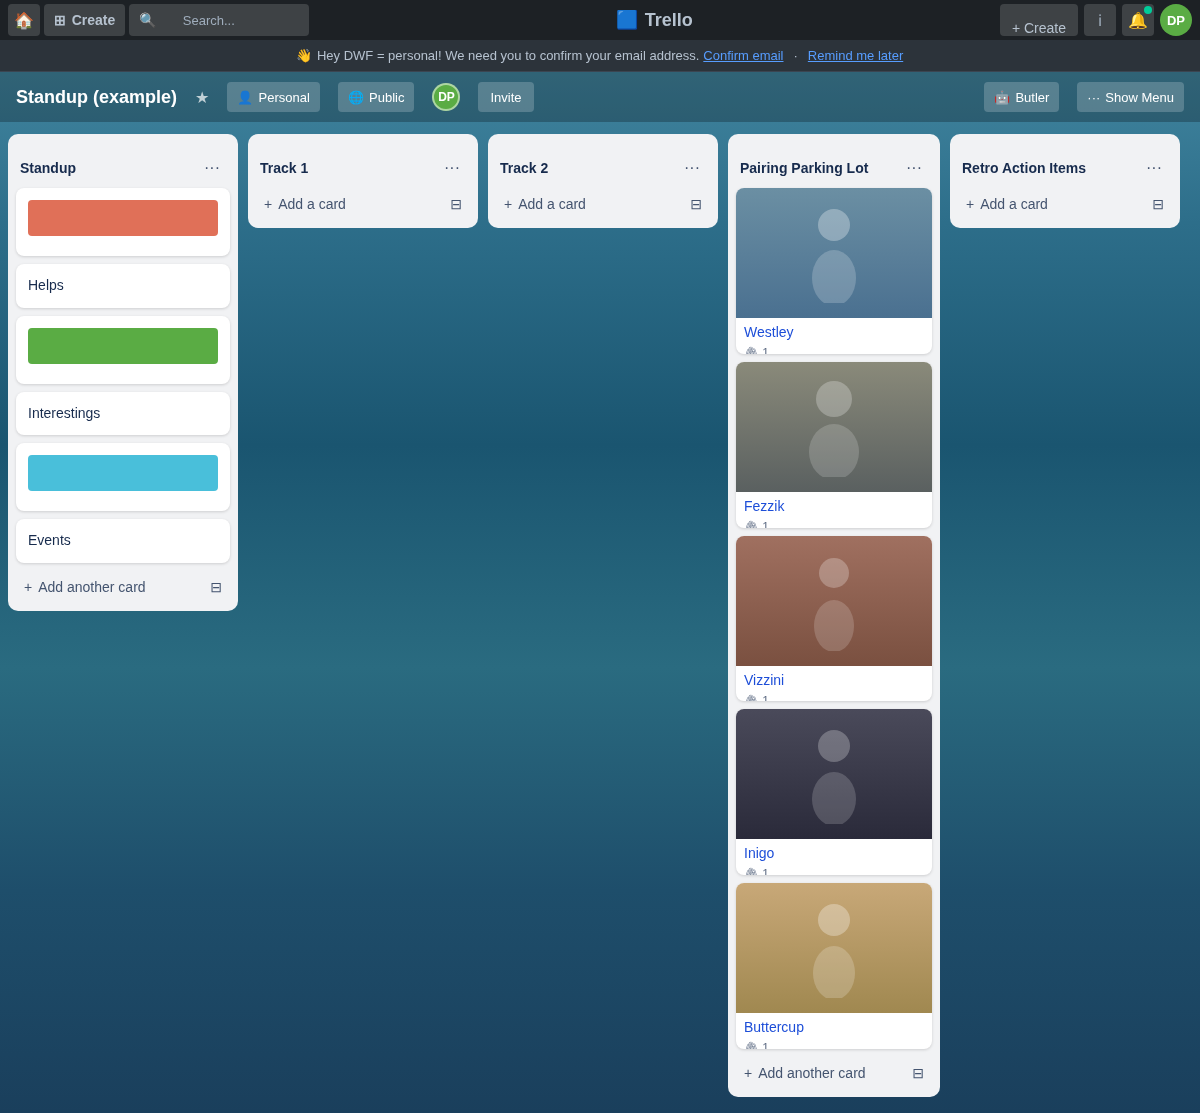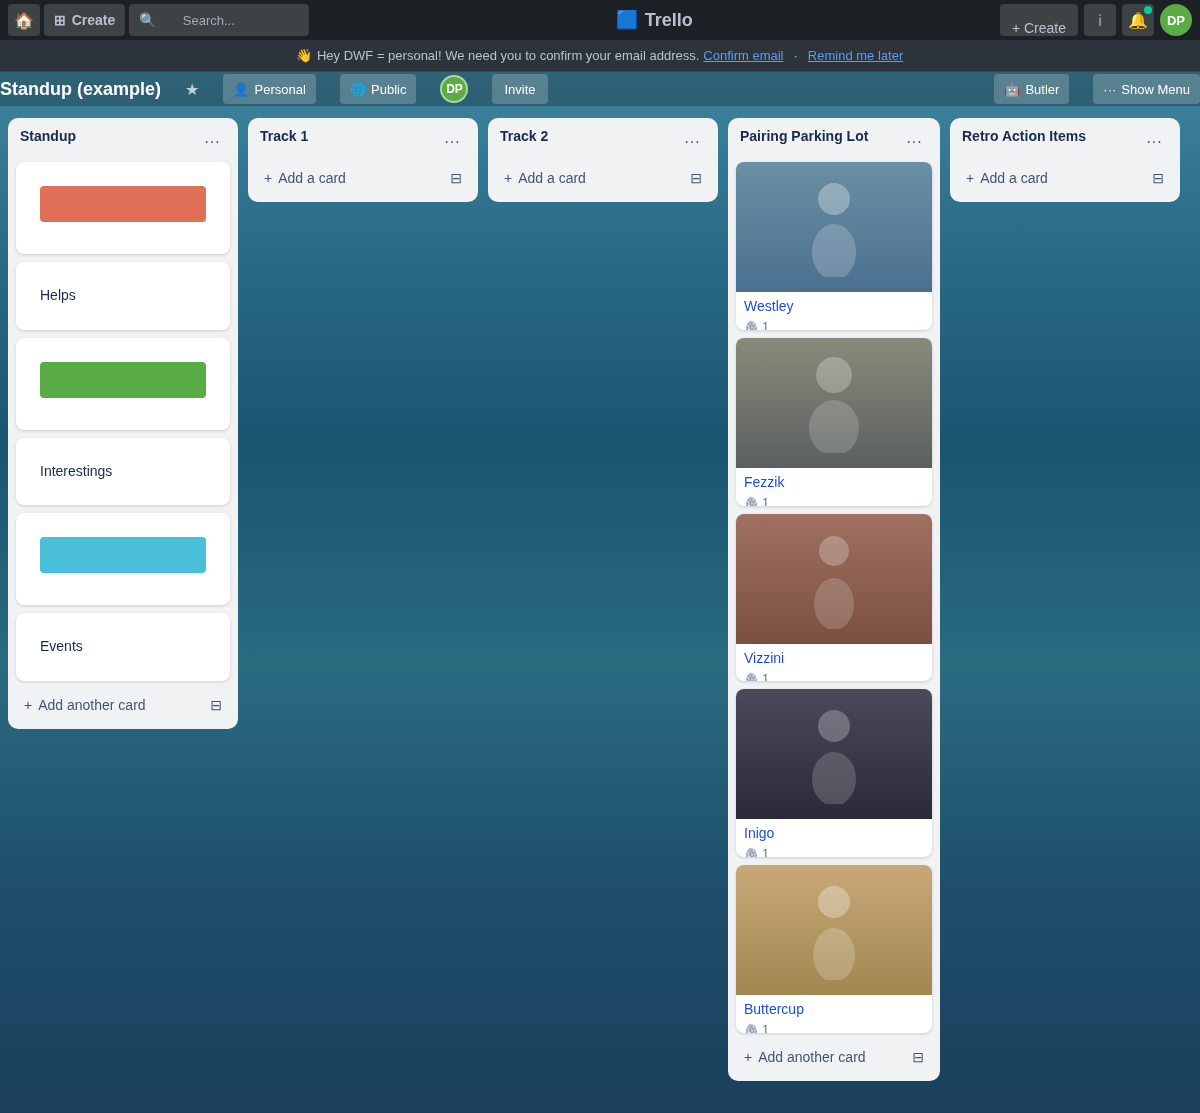--- a/index.html
+++ b/index.html
@@ -50,22 +50,22 @@
     .notification-banner {
       background: #2c333a; color: #b6c2cf; text-align: center;
       padding: 8px; font-size: 13px; border-bottom: 1px solid #3b4551;
       display: flex; align-items: center; justify-content: center; gap: 4px;
     }
     .notification-banner a { color: #579dff; text-decoration: underline; cursor: pointer; }
     .notification-banner .separator { margin: 0 6px; }
 
     
     .board-header {
-      display: flex; align-items: center; padding: 8px 0; gap: 24px;
-      background: rgba(0,0,0,0.25); height: 34px; flex-shrink: 0;
+      display: flex; align-items: center; padding: 8px 16px; gap: 18px;
+      background: rgba(0,0,0,0.25); height: 50px; flex-shrink: 0;
     }
     .board-title {
       color: #fff; font-size: 18px; font-weight: 700;
     }
     .board-star { color: rgba(255,255,255,0.7); font-size: 16px; cursor: pointer; background: none; border: none; }
     .board-pill {
       display: flex; align-items: center; gap: 5px; height: 30px; padding: 0 10px;
       border-radius: 4px; background: rgba(255,255,255,0.2); border: none; cursor: pointer;
       color: #fff; font-size: 13px;
     }
@@ -107,33 +107,33 @@
     }
 
     
     .list {
       background: #f1f2f4; border-radius: 10px; width: 230px;
       min-width: 230px; display: flex; flex-direction: column;
       max-height: calc(100vh - 150px); overflow-y: auto;
       flex-shrink: 0;
     }
     .list-header {
-      display: flex; justify-content: space-between;
-      padding: 10px 12px 6px; font-weight: 700; font-size: 14px; color: #172b4d;
+      display: flex; align-items: center; justify-content: space-between;
+      padding: 10px 12px 6px; font-weight: 700; font-size: 14px; color: #172b4d; margin-top: 10px;
     }
     .list-menu-btn {
       background: none; border: none; cursor: pointer; color: #42526e;
       width: 28px; height: 28px; border-radius: 4px; display: flex; align-items: center;
       justify-content: center; font-size: 16px;
     }
 
     
     .card {
       background: #fff; border-radius: 8px; margin: 0 8px 8px;
-      padding: 24px; box-shadow: 0 1px 3px rgba(0,0,0,0.15); cursor: pointer;
+      padding: 12px; box-shadow: 0 1px 3px rgba(0,0,0,0.15); cursor: pointer;
     }
     .card-color-bar { height: 36px; border-radius: 4px; margin-bottom: 8px; }
     .card-title { font-size: 14px; color: #172b4d; line-height: 1.4; }
     .card-badges { display: flex; align-items: center; gap: 6px; margin-top: 6px; }
     .badge { display: flex; align-items: center; gap: 3px; font-size: 12px; color: #5e6c84; }
 
     
     .add-card-btn {
       display: flex; align-items: center; gap: 6px;
       margin: 0 8px 8px; padding: 8px;

